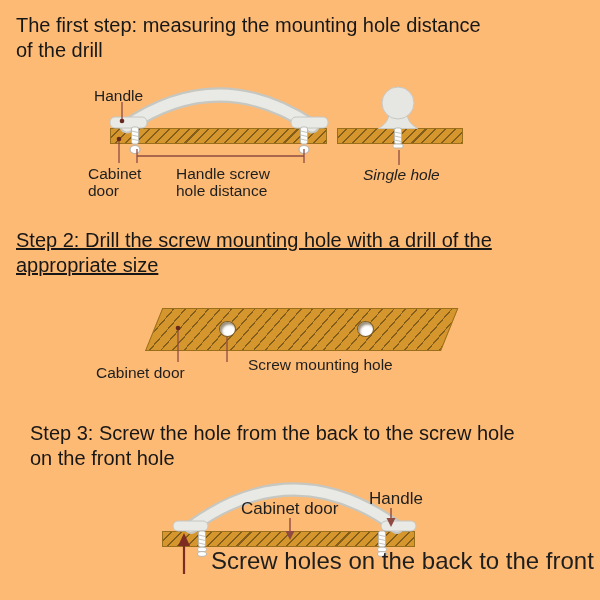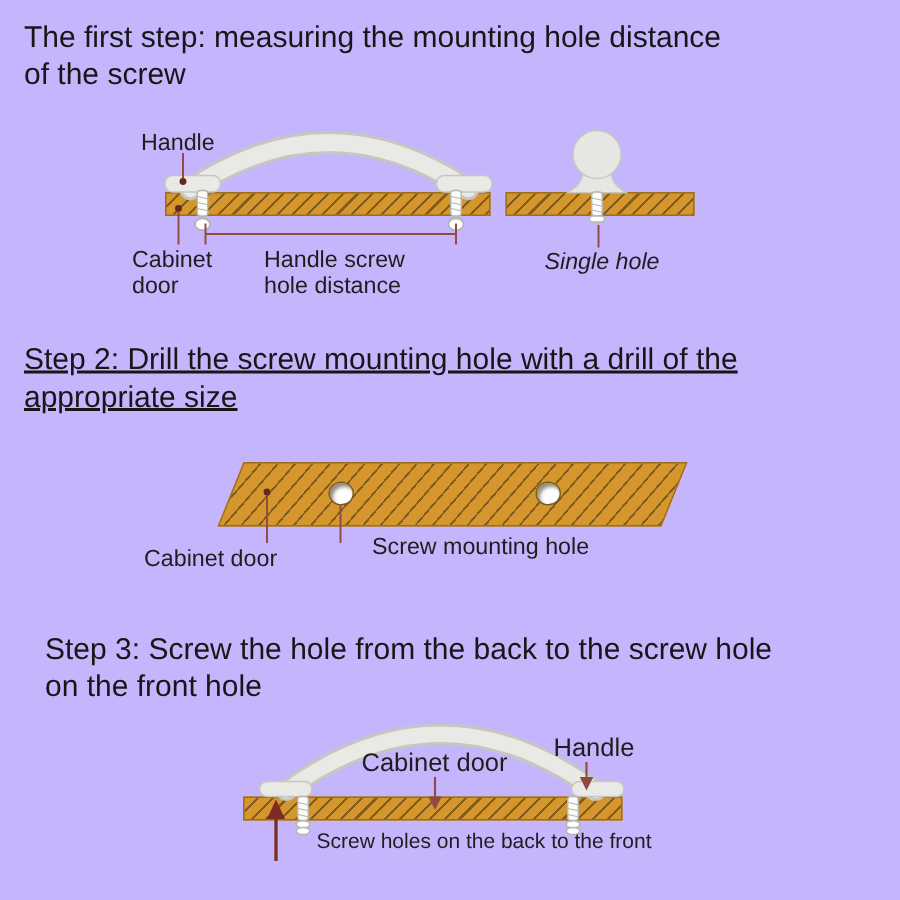--- a/index.html
+++ b/index.html
@@ -1,18 +1,18 @@
 <!DOCTYPE html>
 <html><head>
 <meta charset="utf-8">
 <style>
   html,body { margin:0; padding:0; }
   body { background:#f3f3f3; }
   #canvas {
-    position:relative; width:600px; height:600px; background:#c4b5fd;
+    position:relative; width:600px; height:600px; background:#fdba74;
     overflow:hidden; font-family:"Liberation Sans", sans-serif; color:#1e1e1e;
   }
   .title {
     position:absolute; left:16px; width:572px;
     font-size:20px; line-height:25px; color:#171717;
   }
   .bar {
     position:absolute; box-sizing:border-box;
     background-color:#d6962e;
     border:1px solid #9a6e1b;
@@ -41,33 +41,33 @@
   .lbl { position:absolute; font-size:15.5px; line-height:17px; color:#1e1e1e; }
   .lbl3 { position:absolute; font-size:17px; line-height:19px; color:#1e1e1e; }
   #lbl-d1-handle   { left:94px;  top:87px; }
   #lbl-d1-cabinet  { left:88px;  top:165px; width:74px; }
   #lbl-d1-distance { left:176px; top:165px; width:106px; }
   #lbl-d1-single   { left:363px; top:166px;font-style:italic; }
   #lbl-d2-cabinet  { left:96px;  top:364px; }
   #lbl-d2-screw    { left:216px; top:356px;margin-left:32px; }
   #lbl-d3-cabinet  { left:241px; top:499px; }
   #lbl-d3-handle   { left:369px; top:489px; }
-  #lbl-d3-screws   { left:211px; top:551px; font-size:14px; }
+  #lbl-d3-screws   { left:211px; top:551px; font-size:24px; }
   #ttl1 { top:13px; }
   #ttl2 { top:228px;text-decoration:underline; }
   #ttl3 { top:421px;margin-left:14px; }
 </style>
 </head>
 <body>
 
 <div id="canvas">
 
   <div class="title" id="ttl1">
     <div>The first step: measuring the mounting hole distance</div>
-    <div>of the screw</div>
+    <div>of the drill</div>
   </div>
   <div class="title" id="ttl2">
     <div>Step 2: Drill the screw mounting hole with a drill of the</div>
     <div>appropriate size</div>
   </div>
   <div class="title" id="ttl3">
     <div>Step 3: Screw the hole from the back to the screw hole</div>
     <div>on the front hole</div>
   </div>
 

